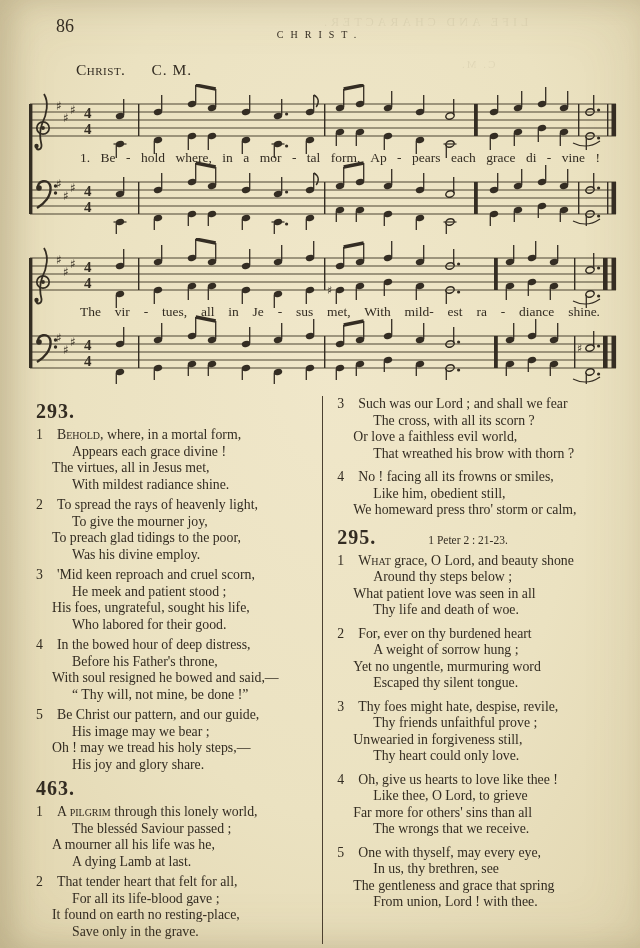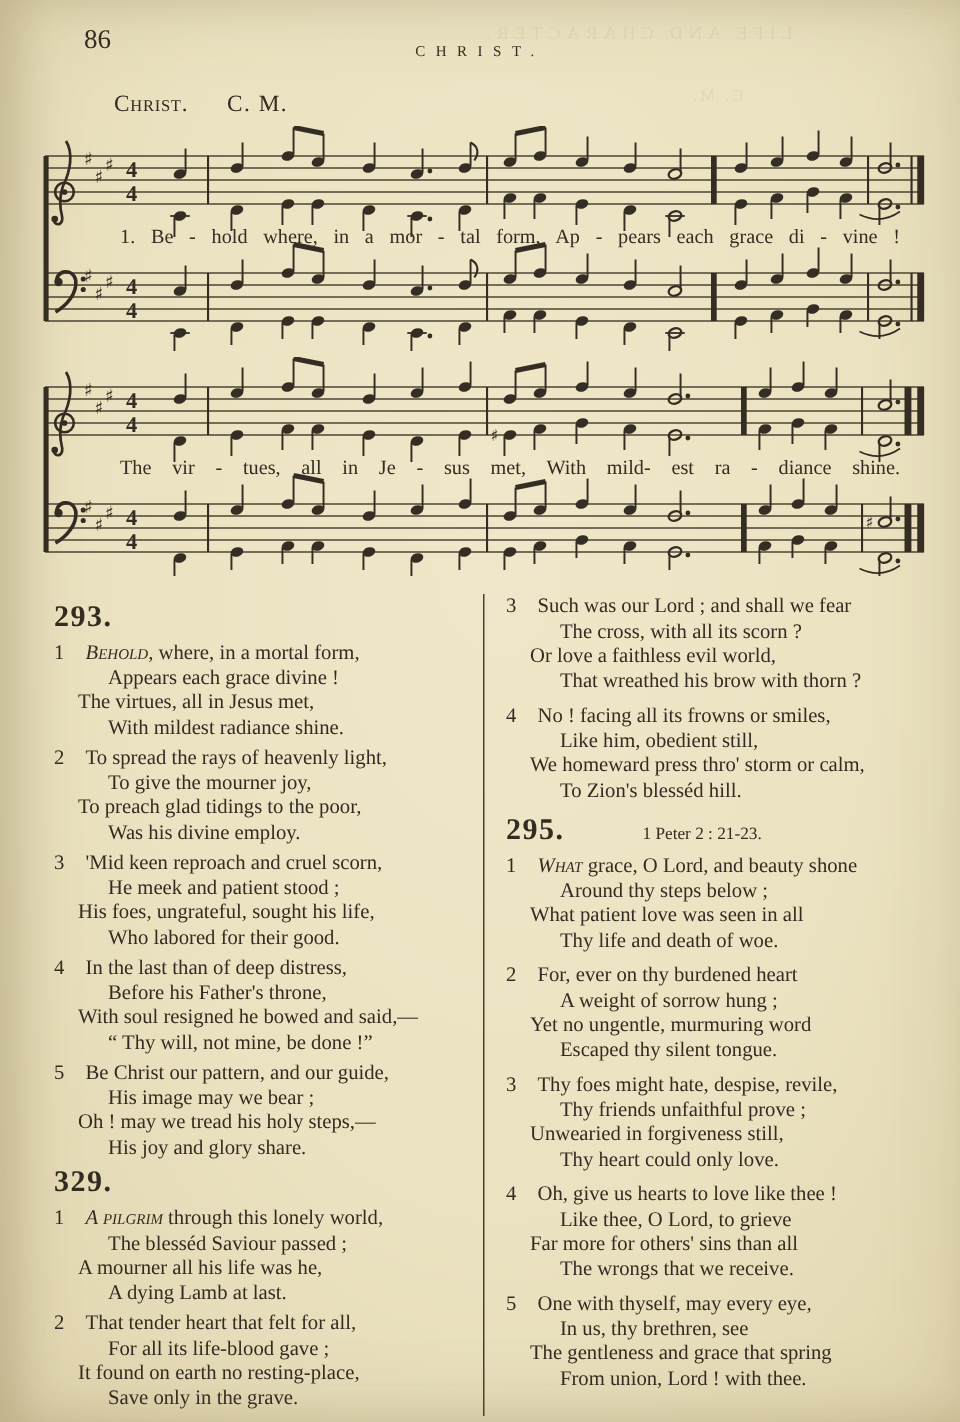--- a/index.html
+++ b/index.html
@@ -31,21 +31,21 @@
   .col-right{flex:1;padding-left:8px;}
   .divider{width:1.3px;background:#4b4030;margin:0 6px 0 0;}
   .hymn-head{margin:4px 0 4px;}
   .hymn-number{font-weight:bold;font-size:20px;letter-spacing:1px;}
   .scripture{font-size:11.5px;margin-left:52px;margin-top:48px;}
   .verse{font-size:13.8px;line-height:16.5px;margin-bottom:4px;}
   .col-right .verse{margin-bottom:7px;}
   .vl1,.vl3{padding-left:36px;}
   .vl2{padding-left:16px;}
   .vnum{display:inline-block;width:21px;}
-  .lead{font-variant:small-caps;font-style:italic;}
+  .lead{font-variant:small-caps;}
 </style>
 </head>
 <body>
 
 <div class="page">
   <div class="ghost" style="top:15px;left:320px;">LIFE AND CHARACTER.</div>
   <div class="ghost ghost2" style="top:58px;left:460px;">C. M.</div>
 
   <div class="pageno">86</div>
   <div class="running-title">CHRIST.</div>
@@ -469,32 +469,32 @@
           <div class="vl vl2">To preach glad tidings to the poor,</div>
           <div class="vl vl3">Was his divine employ.</div>
         </div>
         <div class="verse">
           <div class="vl vl0"><span class="vnum">3</span><span>'Mid keen reproach and cruel scorn,</span></div>
           <div class="vl vl1">He meek and patient stood ;</div>
           <div class="vl vl2">His foes, ungrateful, sought his life,</div>
           <div class="vl vl3">Who labored for their good.</div>
         </div>
         <div class="verse">
-          <div class="vl vl0"><span class="vnum">4</span><span>In the last than of deep distress,</span></div>
+          <div class="vl vl0"><span class="vnum">4</span><span>In the bowed hour of deep distress,</span></div>
           <div class="vl vl1">Before his Father's throne,</div>
           <div class="vl vl2">With soul resigned he bowed and said,—</div>
           <div class="vl vl3">“ Thy will, not mine, be done !”</div>
         </div>
         <div class="verse">
           <div class="vl vl0"><span class="vnum">5</span><span>Be Christ our pattern, and our guide,</span></div>
           <div class="vl vl1">His image may we bear ;</div>
           <div class="vl vl2">Oh ! may we tread his holy steps,—</div>
           <div class="vl vl3">His joy and glory share.</div>
         </div>
-        <div class="hymn-head"><span class="hymn-number">329.</span></div>
+        <div class="hymn-head"><span class="hymn-number">463.</span></div>
         <div class="verse">
           <div class="vl vl0"><span class="vnum">1</span><span class="lead">A pilgrim</span><span> through this lonely world,</span></div>
           <div class="vl vl1">The blesséd Saviour passed ;</div>
           <div class="vl vl2">A mourner all his life was he,</div>
           <div class="vl vl3">A dying Lamb at last.</div>
         </div>
         <div class="verse">
           <div class="vl vl0"><span class="vnum">2</span><span>That tender heart that felt for all,</span></div>
           <div class="vl vl1">For all its life-blood gave ;</div>
           <div class="vl vl2">It found on earth no resting-place,</div>
@@ -506,21 +506,20 @@
         <div class="verse">
           <div class="vl vl0"><span class="vnum">3</span><span>Such was our Lord ; and shall we fear</span></div>
           <div class="vl vl1">The cross, with all its scorn ?</div>
           <div class="vl vl2">Or love a faithless evil world,</div>
           <div class="vl vl3">That wreathed his brow with thorn ?</div>
         </div>
         <div class="verse">
           <div class="vl vl0"><span class="vnum">4</span><span>No ! facing all its frowns or smiles,</span></div>
           <div class="vl vl1">Like him, obedient still,</div>
           <div class="vl vl2">We homeward press thro' storm or calm,</div>
-          <div class="vl vl3">To Zion's blesséd hill.</div>
         </div>
         <div class="hymn-head"><span class="hymn-number">295.</span><span class="scripture">1 Peter 2 : 21-23.</span></div>
         <div class="verse">
           <div class="vl vl0"><span class="vnum">1</span><span class="lead">What</span><span> grace, O Lord, and beauty shone</span></div>
           <div class="vl vl1">Around thy steps below ;</div>
           <div class="vl vl2">What patient love was seen in all</div>
           <div class="vl vl3">Thy life and death of woe.</div>
         </div>
         <div class="verse">
           <div class="vl vl0"><span class="vnum">2</span><span>For, ever on thy burdened heart</span></div>

